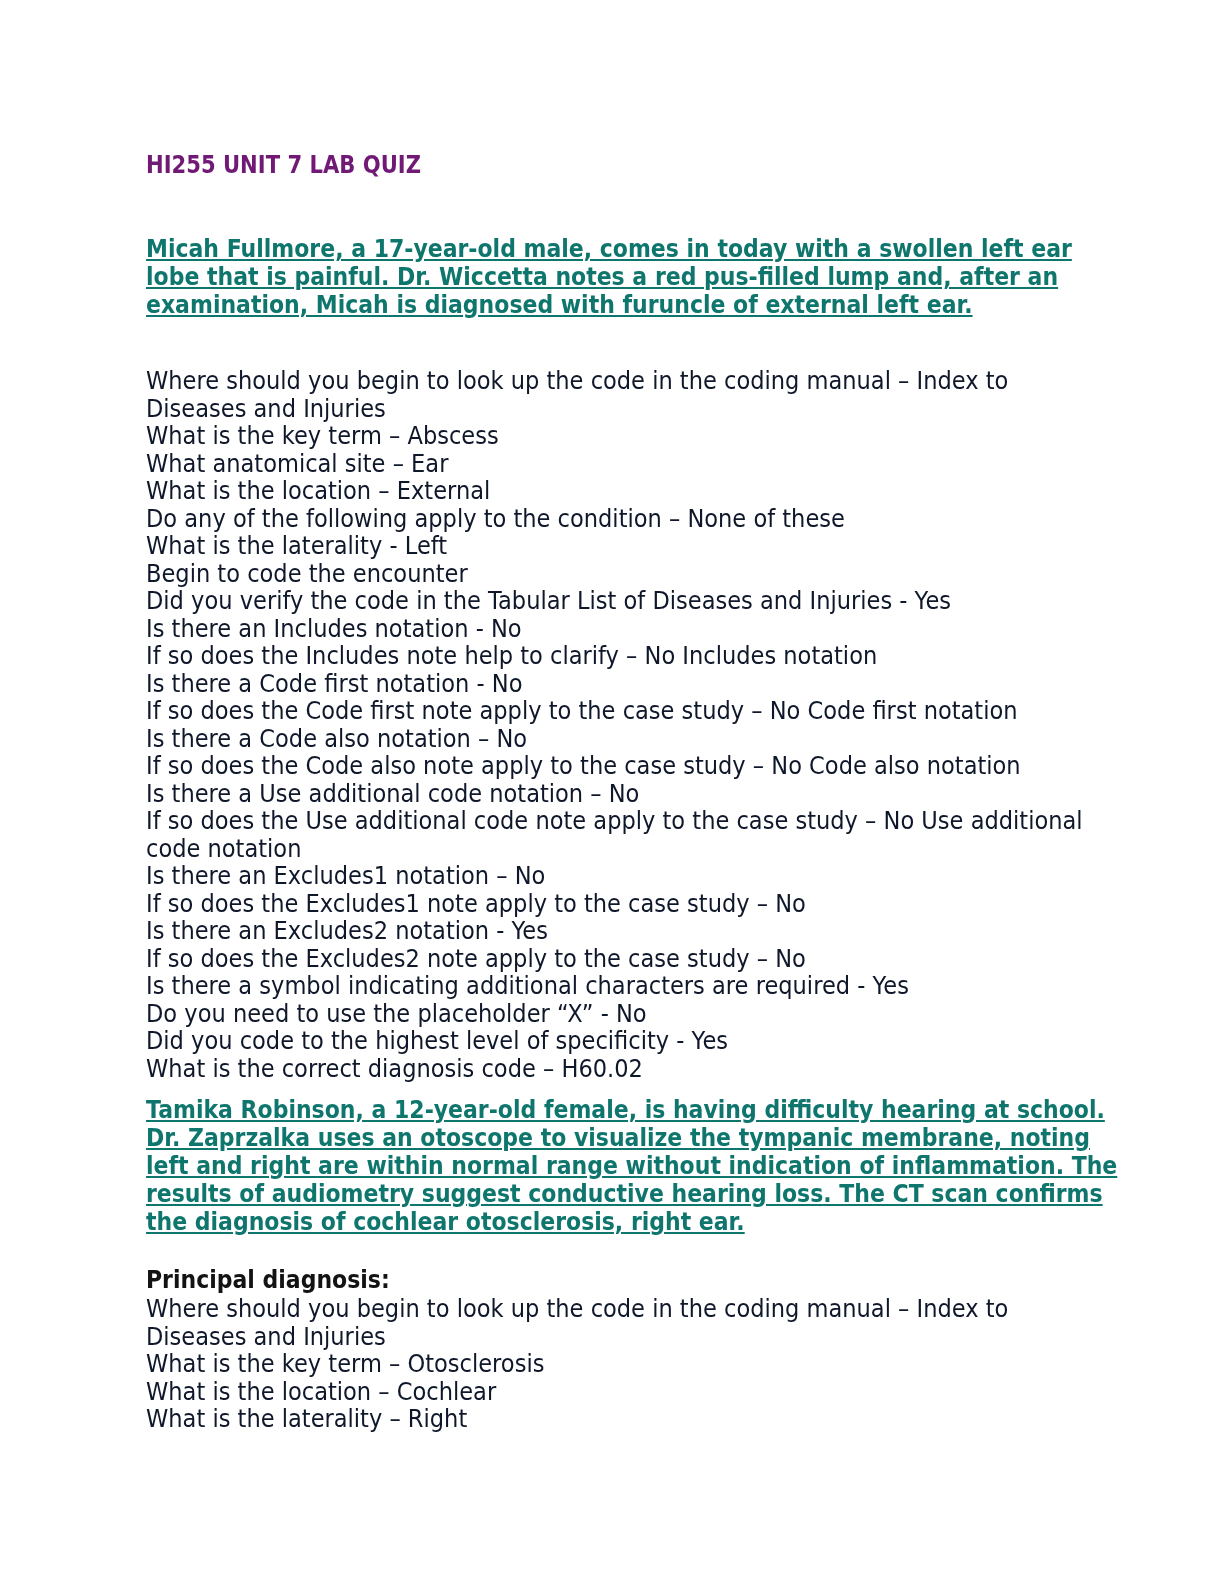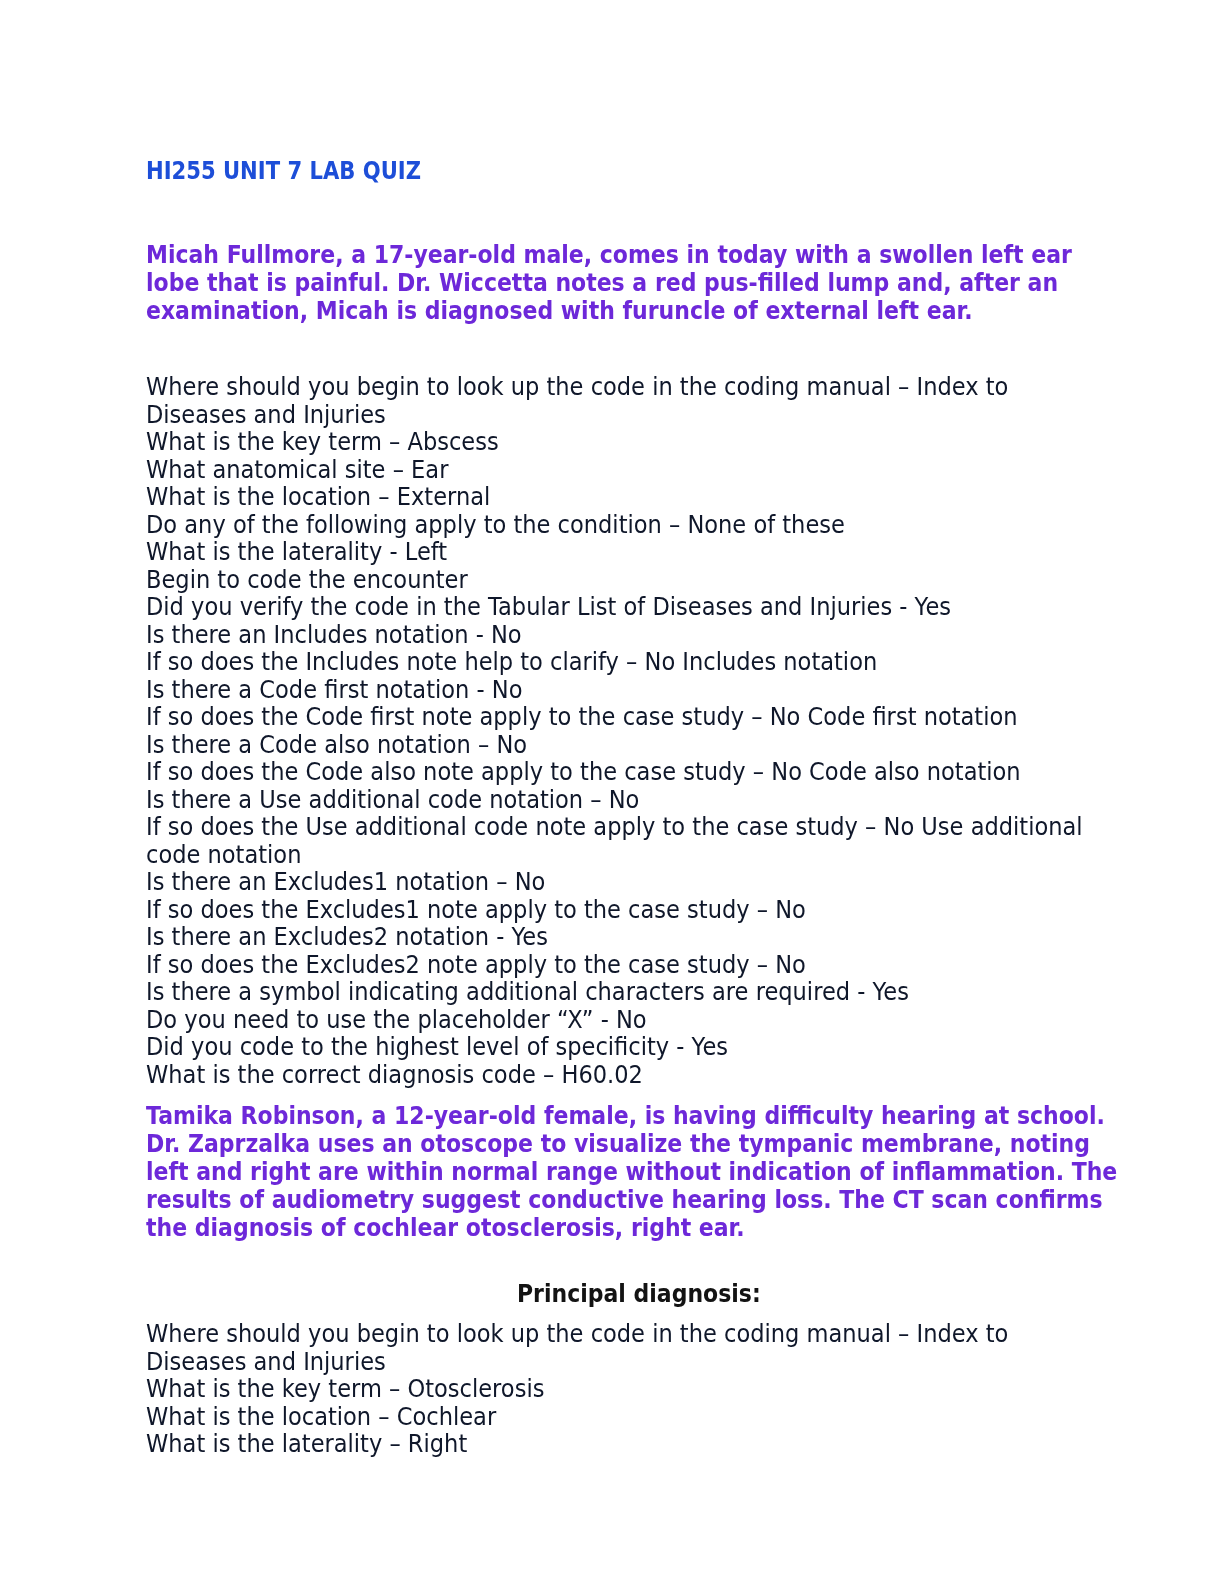--- a/index.html
+++ b/index.html
@@ -12,42 +12,42 @@
     width: 1224px;
     height: 1584px;
     background: #ffffff;
     box-sizing: border-box;
     padding: 141px 60px 0 146px;
     overflow: hidden;
     font-family: "DejaVu Sans", sans-serif;
   }
   
   .title {
-    margin: 16px 0 56px 0;
+    margin: 10px 0 56px 0;
     font: bold 24px/28px "DejaVu Sans", sans-serif;
-    color: #1d4ed8;
+    color: #701a75;
   }
   .title .line,
   .intro .line,
   .subhead .line {
     white-space: nowrap;
     transform: scaleX(0.88);
     transform-origin: 0 0;
   }
   .intro {
     font: bold 25px/28px "DejaVu Sans", sans-serif;
-    color: #6d28d9;
+    color: #0f766e;
+    text-decoration: underline;
   }
   .intro.case1 { margin: 0 0 48px 0; }
-  .intro.case2 { margin: 0 0 38px 0; }
+  .intro.case2 { margin: 0 0 30px 0; }
   .subhead {
-    margin: 12px;
+    margin: 0;
     font: bold 25px/28px "DejaVu Sans", sans-serif;
     color: #131313;
-    text-align: center;
   }
   
   .qa {
     font: 24.5px/27.5px "DejaVu Sans", sans-serif;
     color: #0f172a;
   }
   .qa.first { margin: 0 0 14px 0; }
   .qa.second { margin: 1px 0 0 0; }
   .qa .line {
     white-space: nowrap;

